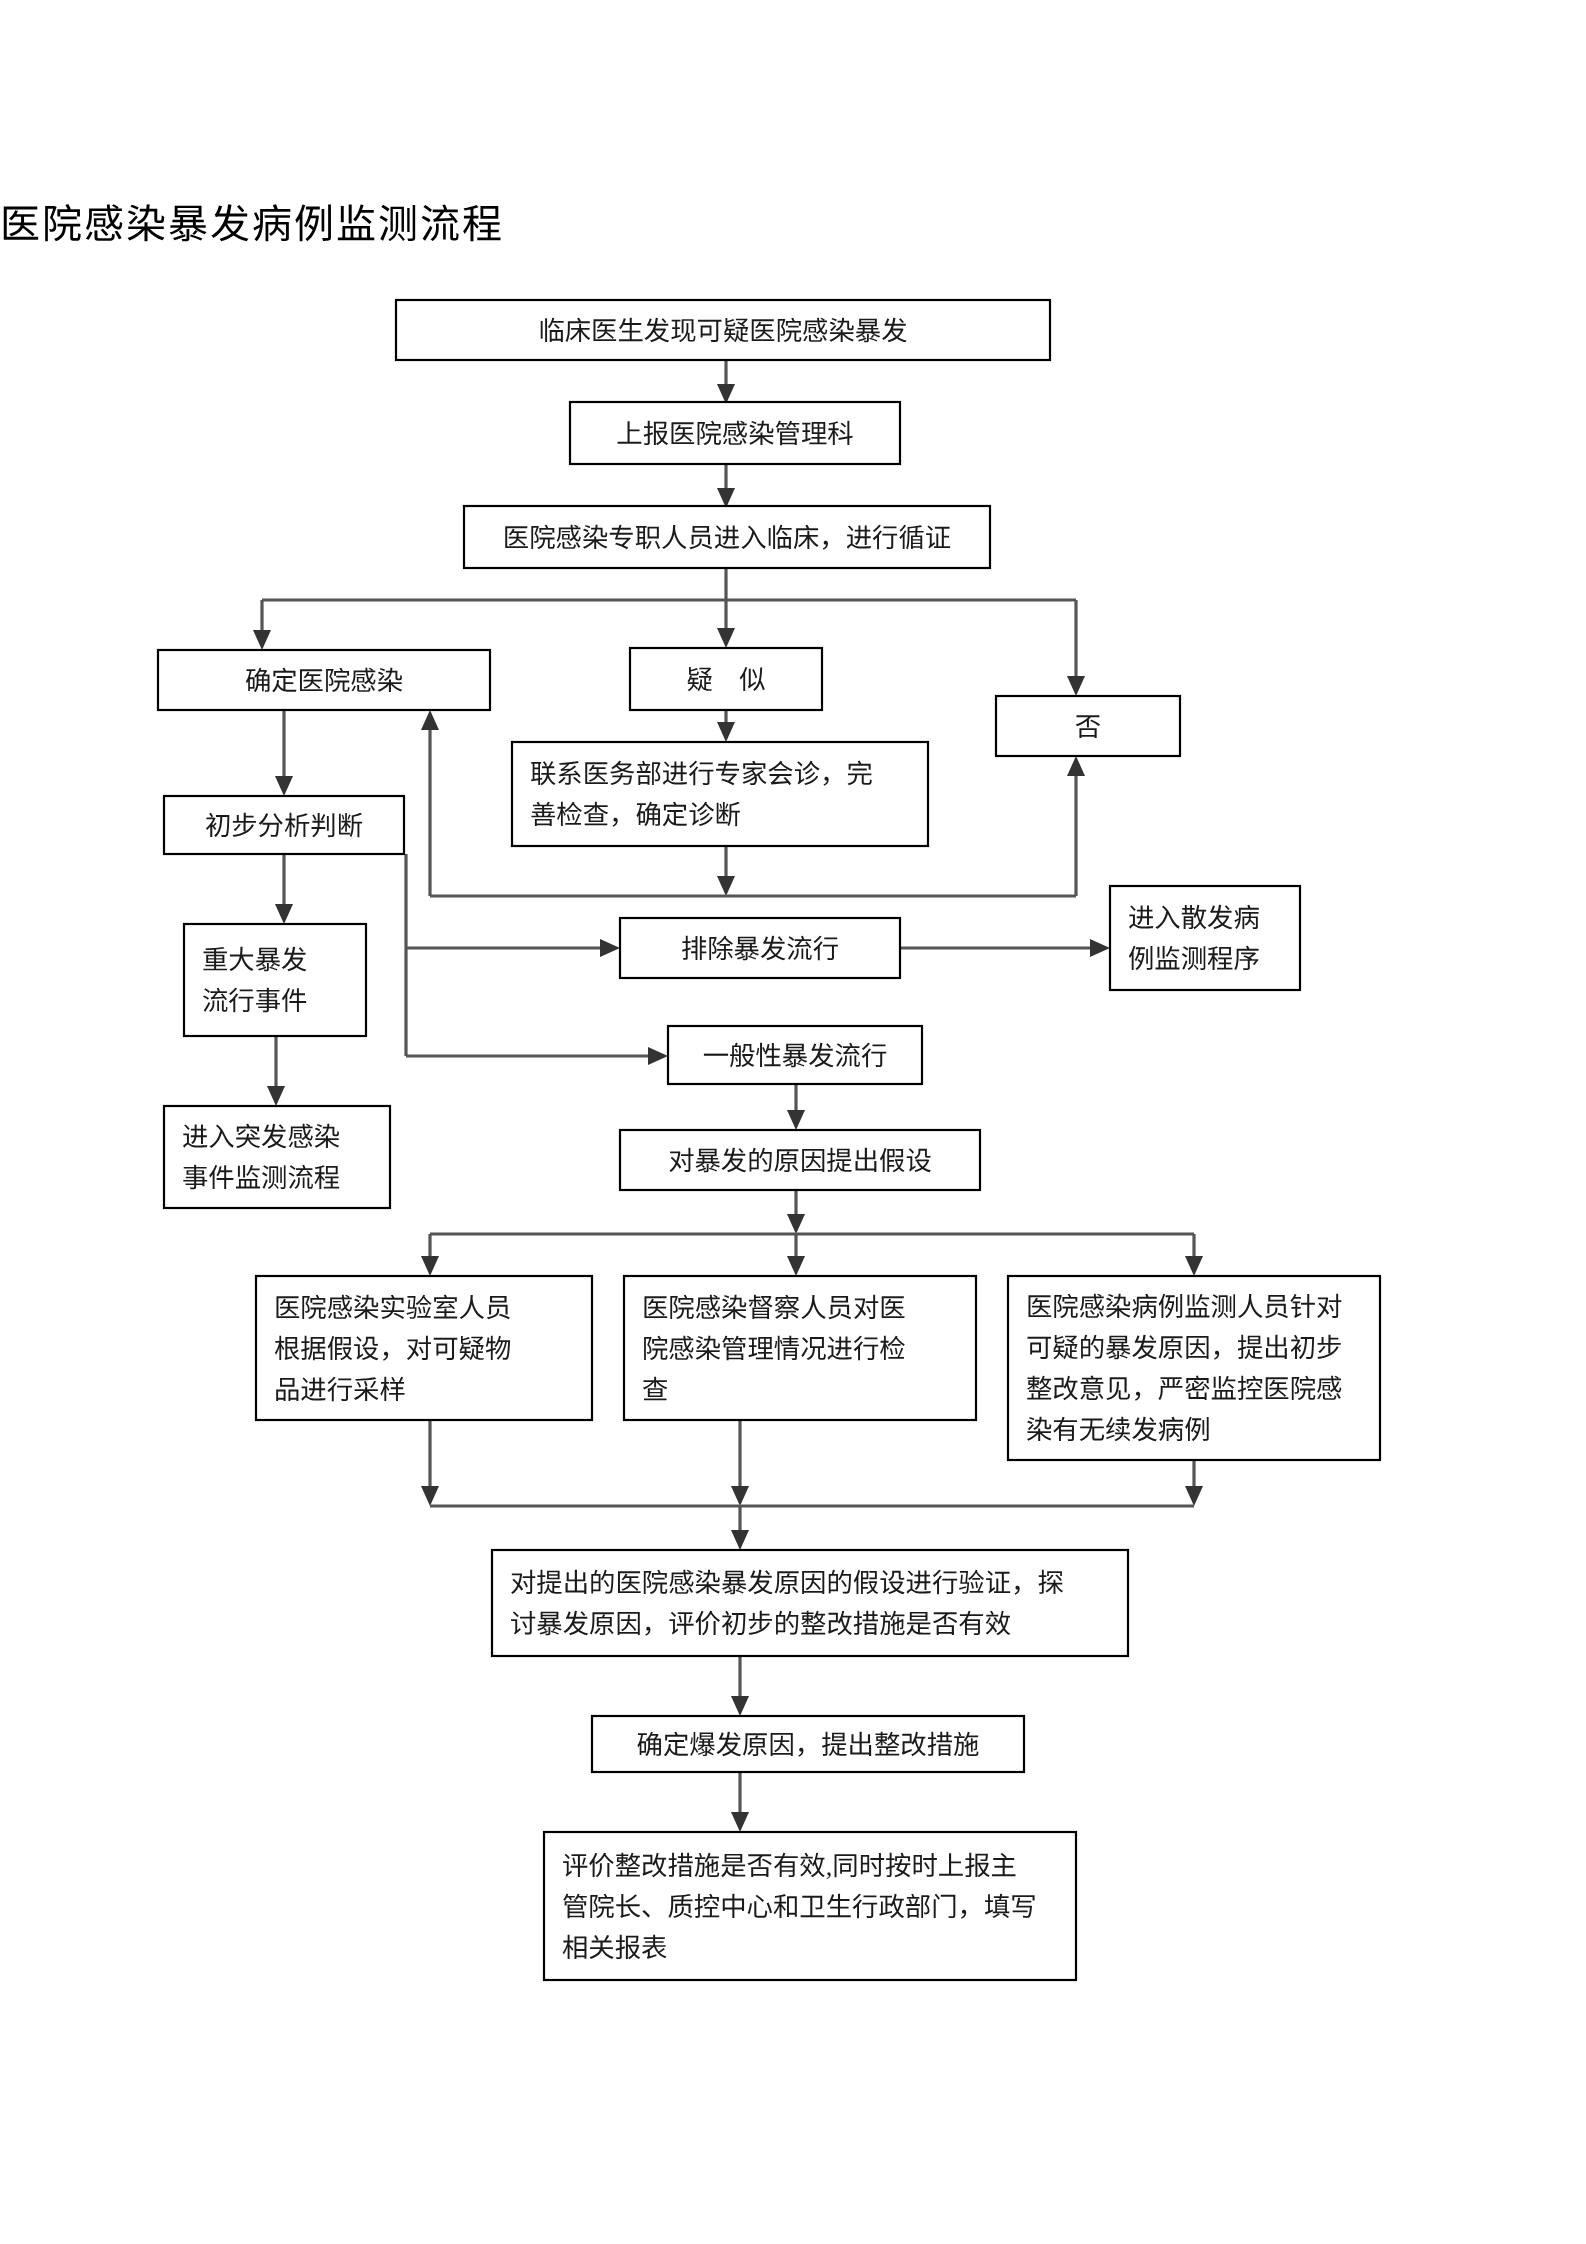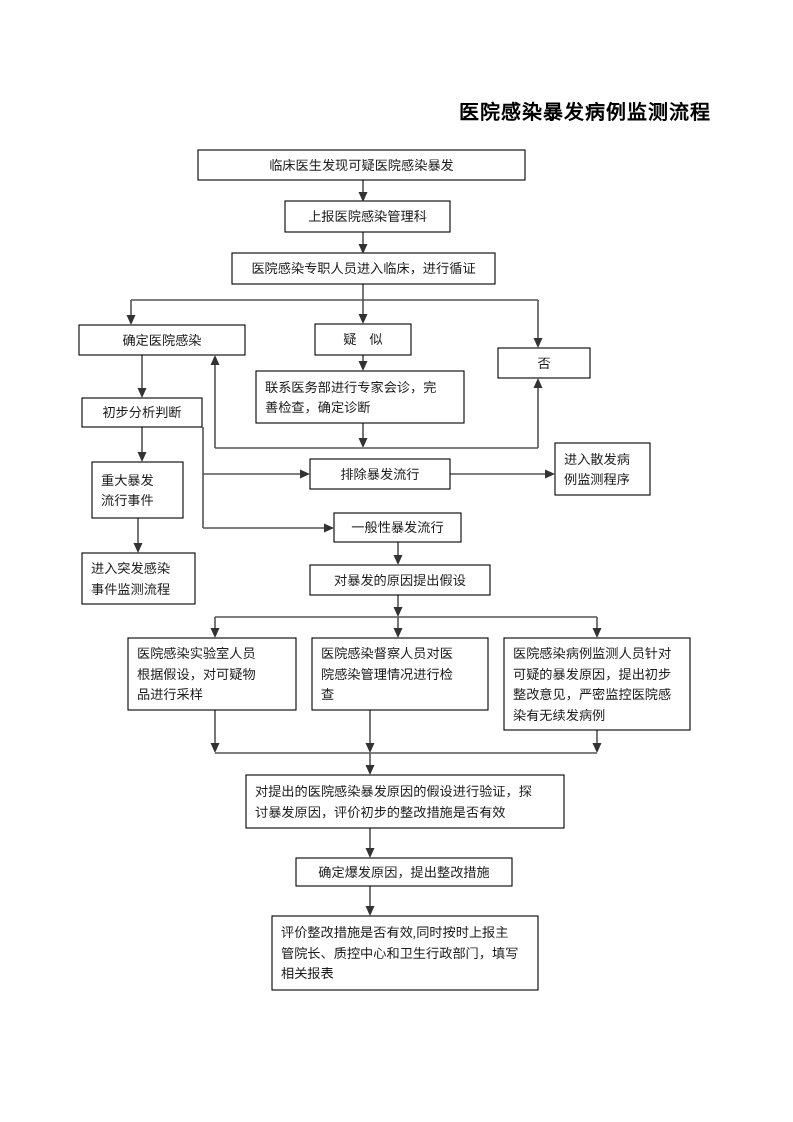--- a/index.html
+++ b/index.html
@@ -14,23 +14,23 @@
     height: 1122px;
     background: #ffffff;
     overflow: hidden;
     font-family: "Liberation Serif", "DejaVu Serif", serif;
   }
   #chart-title {
     position: absolute;
     left: 0;
     top: 96px;
     width: 711px;
-    text-align: right;
+    text-align: left;
     font-size: 20px;
-    font-weight: bold;
+    font-weight: normal;
     letter-spacing: 1px;
     color: #000000;
     font-family: "Liberation Sans", "DejaVu Sans", sans-serif;
   }
   svg#flow {
     position: absolute;
     left: 0;
     top: 0;
     width: 793px;
     height: 1122px;

